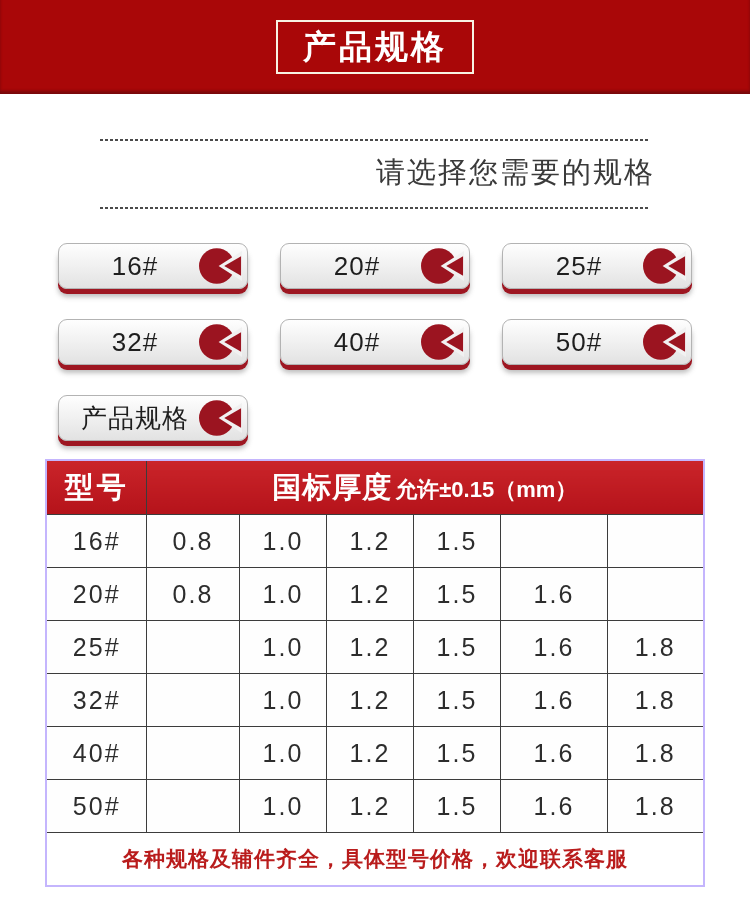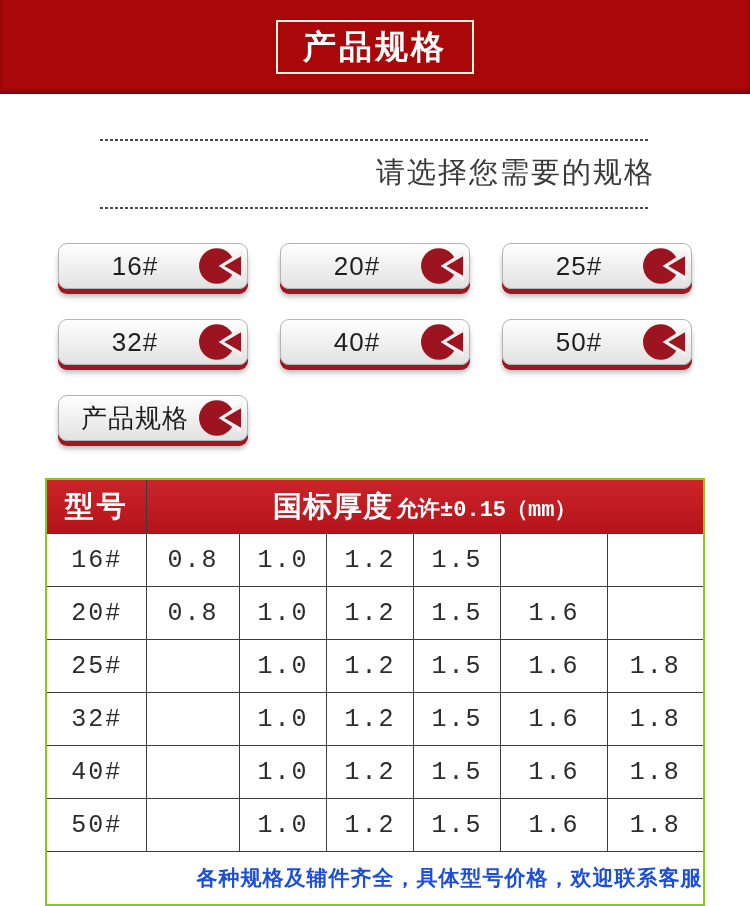--- a/index.html
+++ b/index.html
@@ -39,39 +39,39 @@
     background:linear-gradient(180deg,#fefefe 0%,#efefef 55%,#e2e2e2 100%);
     border:1px solid #b3b3b3;border-radius:9px;
     box-shadow:0 5px 0 #9e1722,0 8px 5px rgba(110,110,110,.45);
     display:flex;align-items:center;justify-content:center;
     padding-right:36px;cursor:pointer;
   }
   .btn-label{font-size:26px;color:#1e1e1e;letter-spacing:1px;white-space:nowrap;}
   .btn-icon{position:absolute;right:5px;top:50%;transform:translateY(-50%);line-height:0;}
   
   .spec-table{
-    width:657px;margin:37px auto 0;border-collapse:collapse;table-layout:fixed;
-    font-family:Liberation Mono, monospace;
-    border:2px solid #84cc16;
+    width:657px;margin:18px auto 0;border-collapse:collapse;table-layout:fixed;
+    font-family:Liberation Sans, sans-serif;
+    border:2px solid #c4b5fd;
   }
   .spec-table th,.spec-table td{border:1px solid #3c3c3c;padding:0;}
   .spec-table thead th{
     background:linear-gradient(180deg,#ca242a 0%,#b5131a 100%);
     color:#ffffff;height:53px;vertical-align:middle;
   }
   .th-model{font-size:29px;font-weight:bold;letter-spacing:3px;}
   .th-main{font-size:29px;font-weight:bold;letter-spacing:1px;}
   .th-sub{font-size:22px;font-weight:bold;margin-left:3px;}
   .spec-table tbody td{
     height:52px;text-align:center;vertical-align:middle;
     font-size:25px;color:#2d2d2d;letter-spacing:2px;background:#fefefe;
   }
   .foot-note{
-    height:52px;text-align:right;vertical-align:middle;
-    font-size:21px;font-weight:bold;color:#1d4ed8;
+    height:52px;text-align:center;vertical-align:middle;
+    font-size:21px;font-weight:bold;color:#b91c1c;
     letter-spacing:1px;background:#ffffff;
   }
 </style>
 </head>
 <body>
 
 <div class="page">
 
   <header class="banner">
     <div class="banner-box">

